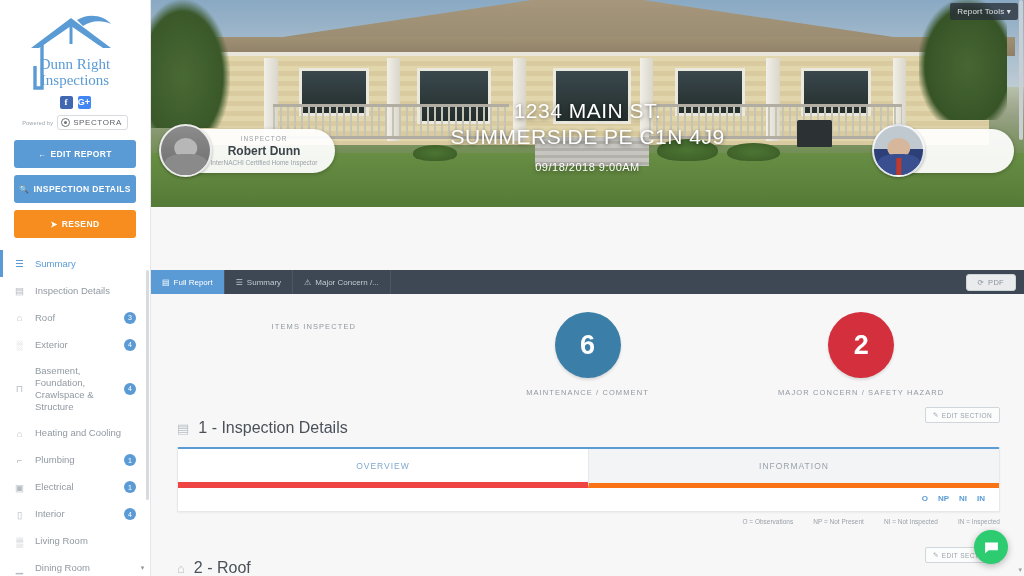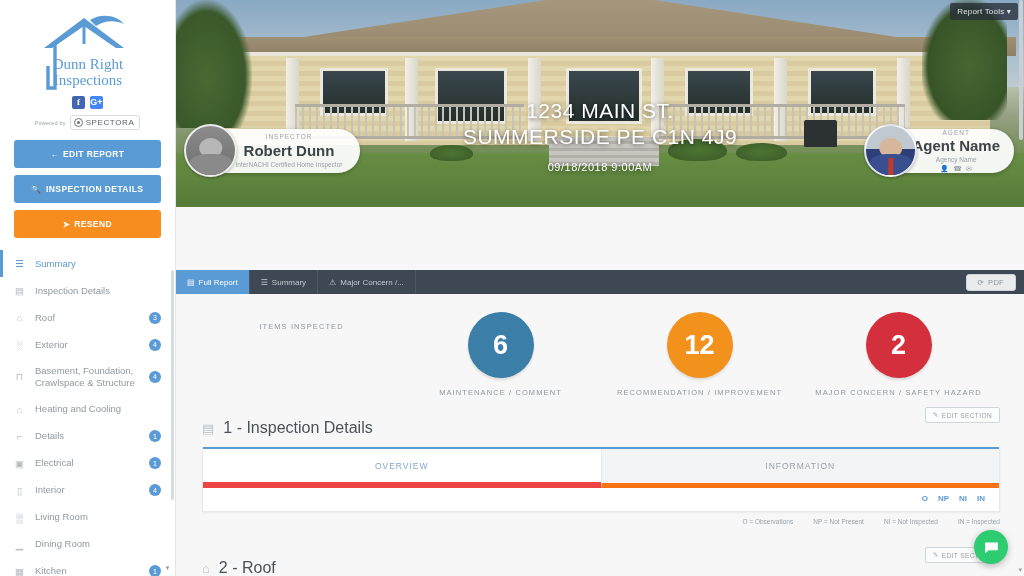--- a/index.html
+++ b/index.html
@@ -7,21 +7,21 @@
   html, body {
     width: 1024px; height: 576px;
     overflow: hidden;
     font-family: "Liberation Sans", sans-serif;
     background: #ffffff;
   }
   .app { display: flex; width: 1024px; height: 576px; position: relative; }
 
   
   .sidebar {
-    width: 176px; height: 576px; background: #ffffff;
+    width: 151px; height: 576px; background: #ffffff;
     border-right: 1px solid #e4e6e8;
     display: flex; flex-direction: column; flex-shrink: 0;
     position: relative; overflow: hidden;
   }
   .brand { padding: 14px 10px 4px; text-align: center; }
   .logo-wrap { display:flex; justify-content:center; }
   .logo-svg { display:block; }
   .social-row {
     display: flex; justify-content: center; gap: 5px; margin-top: 4px;
   }
@@ -199,21 +199,21 @@
     width:86%; height:42%; border-radius:40% 40% 0 0;
   }
   .avatar-agent .av-body { background:#3a4f8f; }
   .avatar-insp .av-body { background:#8a8a8a; }
   .av-tie {
     position:absolute; left:50%; bottom:0; transform:translateX(-50%);
     width:11%; height:34%; background:#c0392b;
   }
   .pc-text { text-align: center; width: 100%; line-height: 1.2; }
   .pc-role { font-size: 6.5px; color: #9aa1a7; letter-spacing: 1px; }
-  .pc-name { font-size: 15px; font-weight: bold; color: #3c4449; margin: 1px 0; }
+  .pc-name { font-size: 12px; font-weight: bold; color: #3c4449; margin: 1px 0; }
   .pc-sub { font-size: 6.5px; color: #9aa1a7; }
   .pc-icons { display:flex; justify-content:center; gap:4px; margin-top:1px; color:#9aa1a7; font-size:7px; }
 
   .tabbar {
     position: absolute; left: 0; right: 0; top: 270px; height: 24px;
     background: #3d4854; display: flex; align-items: center; z-index: 7;
   }
   .tab {
     height: 24px; display: flex; align-items: center; gap: 4px;
     padding: 0 11px; font-size: 8px; color: #c3cad1; cursor: pointer;
@@ -375,21 +375,21 @@
         <span class="nav-ico">⊓</span>
         <span class="nav-label">Basement, Foundation, Crawlspace &amp; Structure</span>
         <span class="nav-badge">4</span>
       </div>
       <div class="nav-item">
         <span class="nav-ico">⌂</span>
         <span class="nav-label">Heating and Cooling</span>
       </div>
       <div class="nav-item">
         <span class="nav-ico">⌐</span>
-        <span class="nav-label">Details</span>
+        <span class="nav-label">Plumbing</span>
         <span class="nav-badge">1</span>
       </div>
       <div class="nav-item">
         <span class="nav-ico">▣</span>
         <span class="nav-label">Electrical</span>
         <span class="nav-badge">1</span>
       </div>
       <div class="nav-item">
         <span class="nav-ico">▯</span>
         <span class="nav-label">Interior</span>
@@ -467,30 +467,20 @@
           <span class="pc-sub" style="display:block">InterNACHI Certified Home Inspector</span>
         </span>
       </div>
 
       <div class="person-card right">
         <span class="avatar avatar-agent">
           <span class="av-face"></span>
           <span class="av-body"></span>
           <span class="av-tie"></span>
         </span>
-        <span class="pc-text">
-          <span class="pc-role" style="display:block">AGENT</span>
-          <span class="pc-name" style="display:block">Agent Name</span>
-          <span class="pc-sub" style="display:block">Agency Name</span>
-          <span class="pc-icons">
-            <span>👤</span>
-            <span>☎</span>
-            <span>✉</span>
-          </span>
-        </span>
       </div>
     </section>
 
     <div class="tabbar">
       <div class="tab active">
         <span class="tgl">▤</span>
         <span>Full Report</span>
       </div>
       <div class="tab">
         <span class="tgl">☰</span>
@@ -508,24 +498,20 @@
 
     <div class="content">
 
       <div class="stats">
         <div class="stat">
           <div class="stat-label">ITEMS INSPECTED</div>
         </div>
         <div class="stat">
           <div class="circle" style="background:#3b7ea8">6</div>
           <div class="stat-label">MAINTENANCE / COMMENT</div>
-        </div>
-        <div class="stat">
-          <div class="circle" style="background:#f2911b">12</div>
-          <div class="stat-label">RECOMMENDATION / IMPROVEMENT</div>
         </div>
         <div class="stat">
           <div class="circle" style="background:#d32f3c">2</div>
           <div class="stat-label">MAJOR CONCERN / SAFETY HAZARD</div>
         </div>
       </div>
 
       <div class="section-head">
         <div class="section-title">
           <span class="sec-ico">▤</span>

